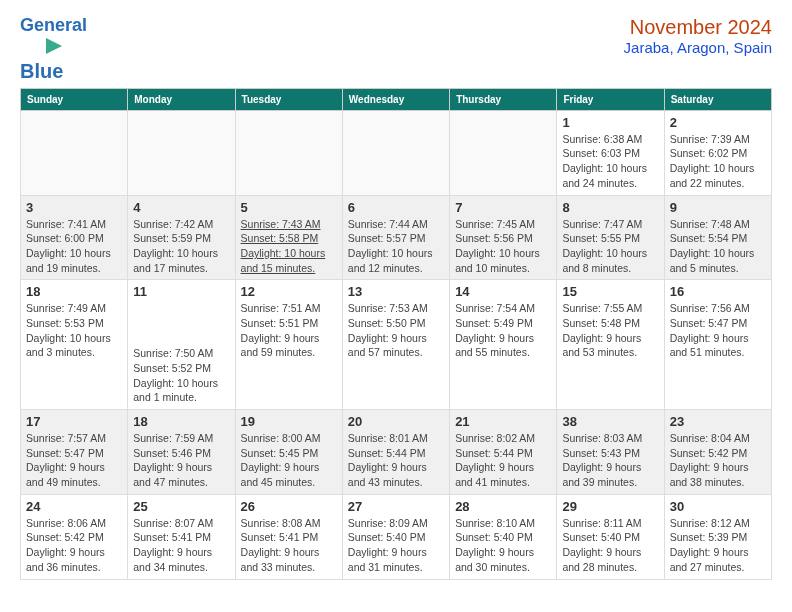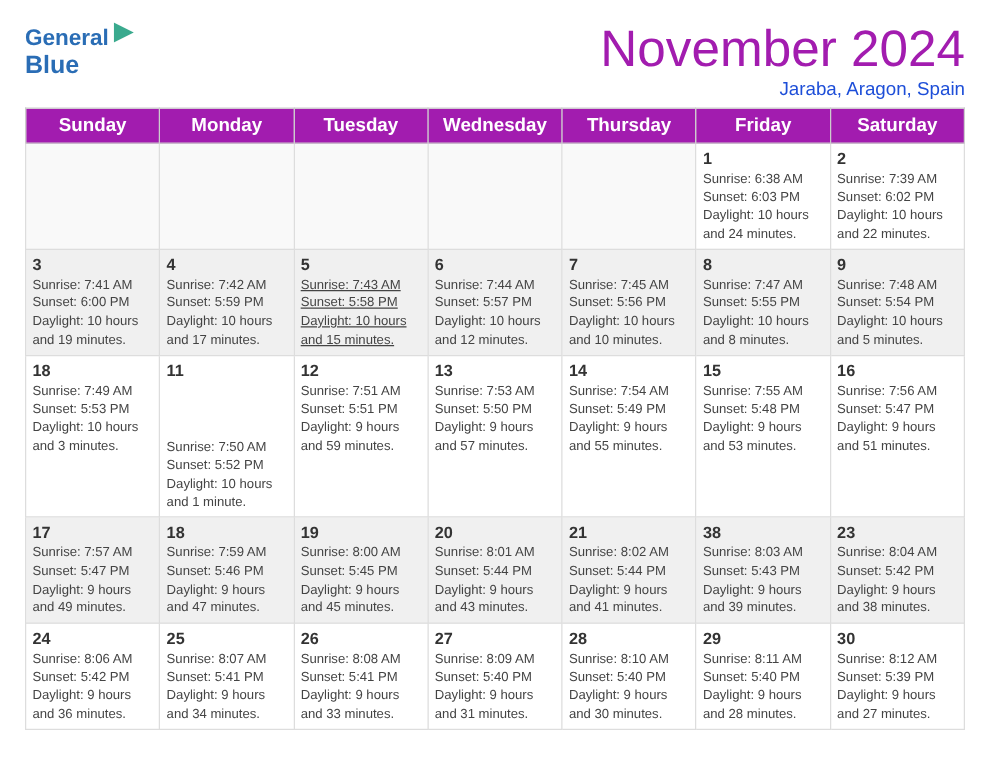--- a/index.html
+++ b/index.html
@@ -3,39 +3,39 @@
   <meta charset="utf-8">
   <style>
     * { box-sizing: border-box; margin: 0; padding: 0; }
     body { font-family: Arial, sans-serif; background: #fff; width: 792px; min-height: 612px; }
     .container { padding: 16px 20px; }
     .header-row { display: flex; align-items: flex-start; justify-content: space-between; margin-bottom: 6px; }
     .logo { display: flex; align-items: center; }
     .logo-text { font-size: 18px; font-weight: bold; color: #333; line-height: 1.1; }
     .logo-text span { color: #2a6db5; }
     .title-block { text-align: right; }
-    .month-title { font-size: 41px; color: #a21caf; font-weight: normal; }
+    .month-title { font-size: 20px; color: #c2410c; font-weight: normal; }
     .location { font-size: 15px; color: #1d4ed8; }
     .calendar { width: 100%; border-collapse: collapse; }
-    .calendar th { background: #a21caf; color: #fff; font-size: 15px; padding: 5px 6px; text-align: center; border: 1px solid #ccc; }
+    .calendar th { background: #0f766e; color: #fff; font-size: 10px; padding: 5px 6px; text-align: left; border: 1px solid #ccc; }
     .calendar td { vertical-align: top; border: 1px solid #ddd; padding: 4px 5px; font-size: 11px; color: #333; width: 14.28%; min-height: 80px; }
     .calendar td.empty { background: #f9f9f9; }
     .day-num { font-size: 13px; font-weight: bold; color: #333; display: block; margin-bottom: 2px; }
     .day-info { font-size: 10.5px; color: #444; line-height: 1.4; }
     .row-bg-white td { background: #fff; }
     .row-bg-gray td { background: #f0f0f0; }
   </style>
 </head>
 <body>
 
 <div class="container">
   <div class="header-row">
     <div class="logo">
       <div style="display:flex; flex-direction:column; align-items:flex-start;">
-        <div style="display:flex; align-items:flex-end;">
+        <div style="display:flex; align-items:center;flex-direction:column;">
           <span class="logo-text">
             <span>General</span>
           </span>
           <div style="display:inline-block; margin-left:4px;">
             <svg width="20" height="20" viewBox="0 0 20 20">
               <polygon points="0,2 16,10 0,18" fill="#3aaa8e"></polygon>
             </svg>
           </div>
         </div>
         <span class="logo-text" style="color:#2a6db5; font-size:20px;">Blue</span>

